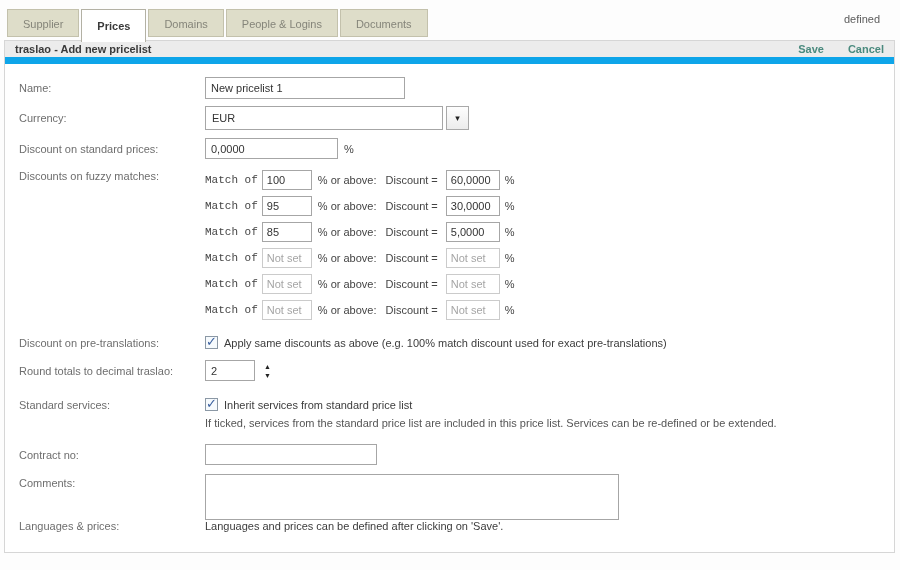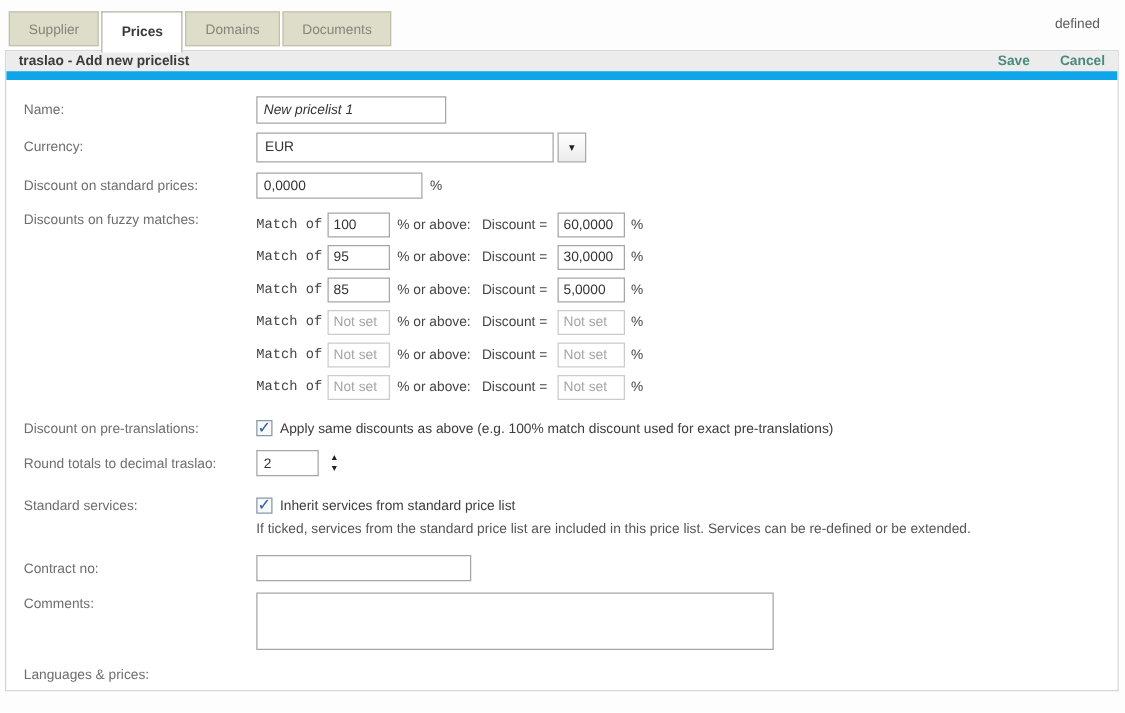--- a/index.html
+++ b/index.html
@@ -30,21 +30,21 @@
   .row .lbl { width:186px; flex-shrink:0; color:#6e6e6e; }
   .row.top { align-items:flex-start; }
   .row.top .lbl { padding-top:3px; }
 
   input, textarea { font-family:"Liberation Sans","DejaVu Sans",sans-serif; font-size:11px; color:#333;
                     border:1px solid #a6a6a6; background:#fff; outline:none; }
   input::placeholder, textarea::placeholder { color:#a5a5a5; }
   input.notset { border-color:#cbcbcb; }
 
   .r-name { margin-top:9px; }
-  .r-name input { width:152px; height:22px; padding:0 5px;font-style:italic; }
+  .r-name input { width:200px; height:22px; padding:0 5px; }
 
   .r-currency { margin-top:7px; }
   .combo { display:flex; align-items:center; }
   .combo .combo-text { width:238px; height:24px; line-height:22px; border:1px solid #a6a6a6; padding:0 6px; color:#333; }
   .combo .combo-btn { width:23px; height:24px; margin-left:3px; border:1px solid #a9a9a9;
                       background:linear-gradient(#fefefe,#ececec); display:flex; align-items:center; justify-content:center;
                       cursor:pointer; }
   .combo .combo-btn span { font-size:9px; color:#222; line-height:1; }
 
   .r-std { margin-top:8px; }
@@ -74,30 +74,31 @@
 
   .r-services { margin-top:17px; }
   .services-note { margin-left:186px; margin-top:6px; color:#555; }
 
   .r-contract { margin-top:15px; }
   .r-contract input { width:172px; height:21px; padding:0 5px; }
 
   .r-comments { margin-top:9px; }
   .r-comments textarea { width:414px; height:46px; padding:3px 5px; resize:none; }
 
-  .r-languages { margin-top:14px; }
+  .r-languages { }
   .lang-text { color:#3c3c3c; }
 </style>
 </head>
 <body>
 
 <div class="tabs">
   <div class="tab">Supplier</div>
   <div class="tab active">Prices</div>
   <div class="tab">Domains</div>
+  <div class="tab">People &amp; Logins</div>
   <div class="tab">Documents</div>
 </div>
 
 <div class="user-label">defined</div>
 
 <div class="panel">
   <div class="titlebar">
     <span class="title">traslao - Add new pricelist</span>
     <span class="actions">
       <a class="save">Save</a>
@@ -220,16 +221,17 @@
       <input type="text" value="" style="">
     </div>
 
     <div class="row top r-comments">
       <span class="lbl">Comments:</span>
       <textarea style=""></textarea>
     </div>
 
     <div class="row r-languages">
       <span class="lbl">Languages &amp; prices:</span>
+      <span class="lang-text">Languages and prices can be defined after clicking on 'Save'.</span>
     </div>
 
   </div>
 </div>
 
 </body></html>

